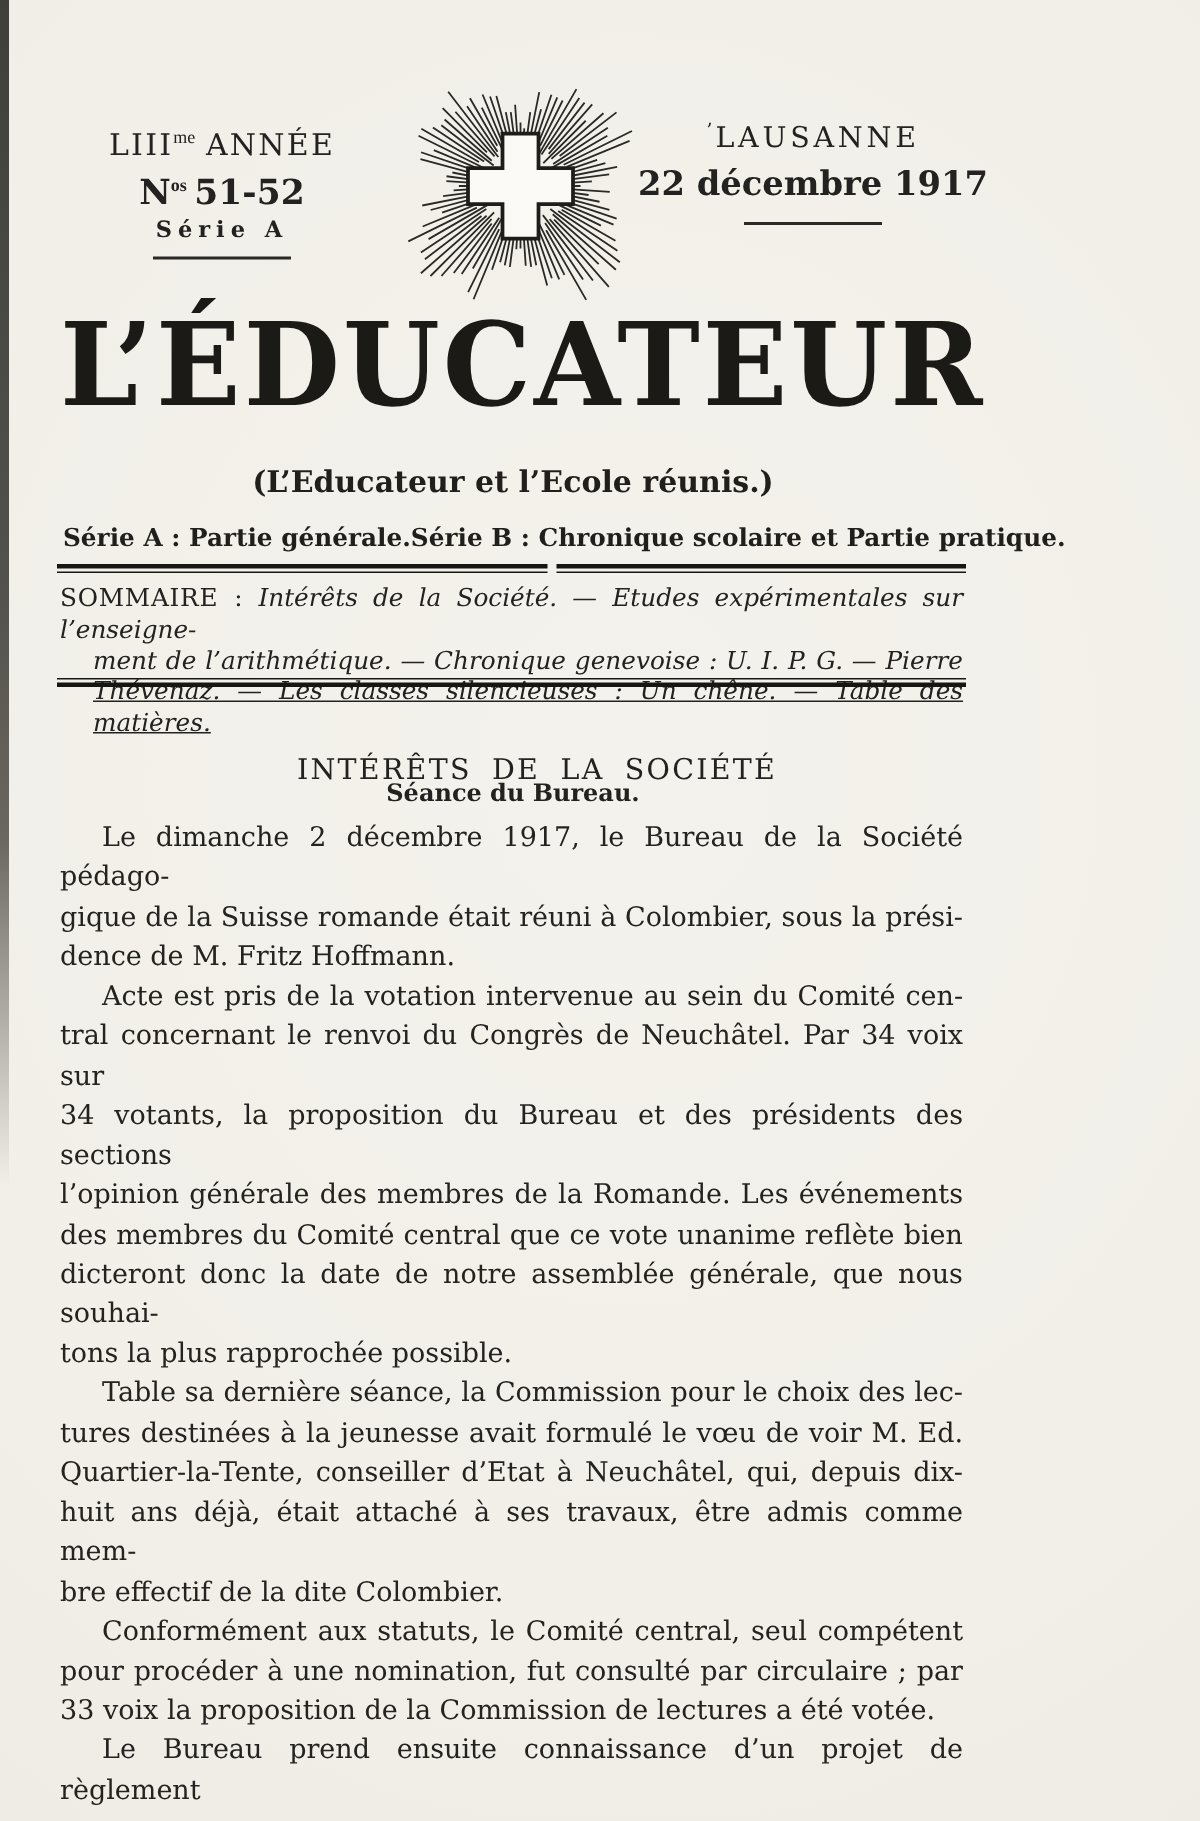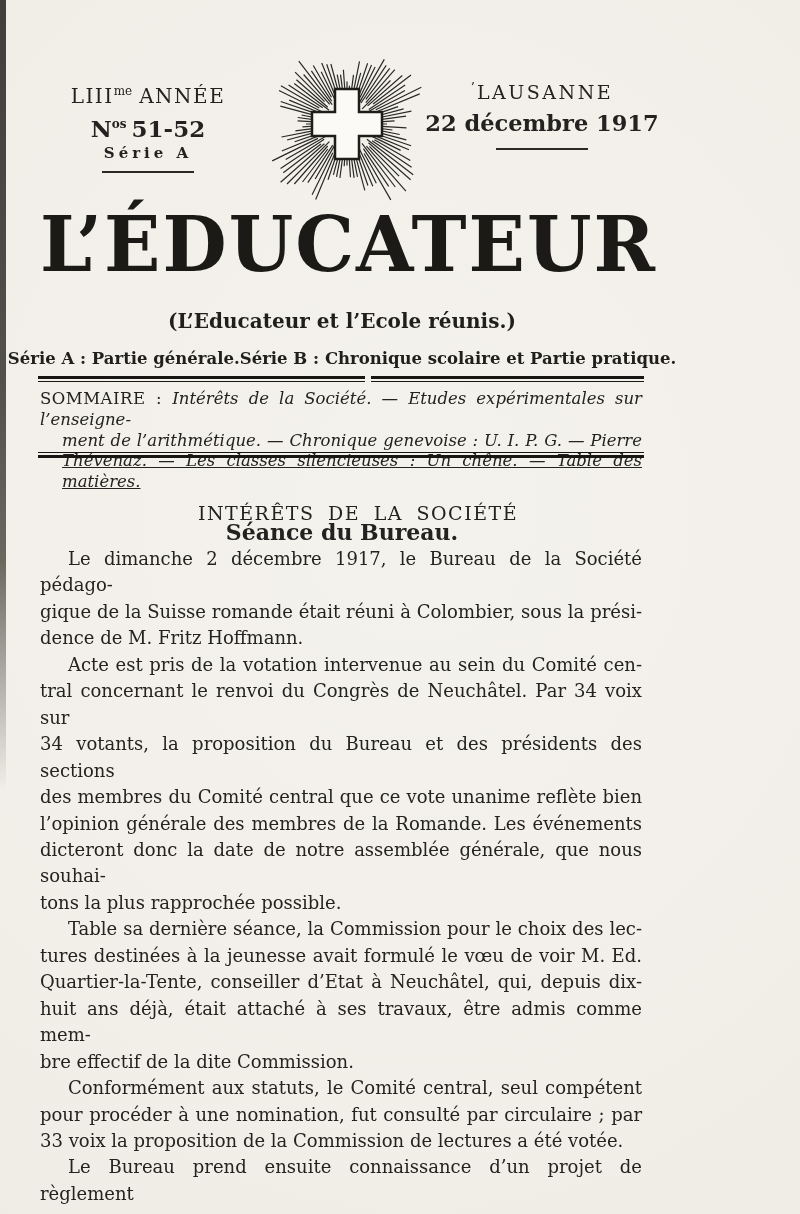--- a/index.html
+++ b/index.html
@@ -12,21 +12,21 @@
     color:#232220;
     overflow:hidden;
   }
   .scan-edge{
     position:absolute;left:0;top:0;width:6px;height:860px;
     background:linear-gradient(180deg,#413f3c 0%,#53514c 45%,#6a675f 65%,rgba(106,103,95,0) 92%);
   }
   
   .vol-block{position:absolute;left:42px;top:84px;width:212px;text-align:center;}
   .annee{font-size:20px;letter-spacing:1.5px;white-space:nowrap;}
-  .annee sup,.nos sup{font-size:12px;letter-spacing:0;}
+  .annee sup,.nos sup{font-size:12px;letter-spacing:0;font-family:Liberation Serif, serif;}
   .annee .word{margin-left:7px;}
   .nos{font-size:23px;font-weight:bold;margin-top:7px;white-space:nowrap;}
   .nos .numbers{margin-left:5px;}
   .serie-a{font-size:15px;font-weight:bold;letter-spacing:4px;margin-top:2px;}
   .small-rule{width:92px;height:2px;background:#2a2926;margin:9px auto 0;}
   .emblem{position:absolute;left:262px;top:44px;width:170px;height:160px;}
   .city-block{position:absolute;left:424px;top:80px;width:236px;text-align:center;}
   .city{font-size:19px;letter-spacing:2.5px;white-space:nowrap;}
   .tick{font-size:13px;vertical-align:7px;margin-right:2px;letter-spacing:0;}
   .date{font-size:22.5px;font-weight:bold;margin-top:7px;white-space:nowrap;}
@@ -34,21 +34,21 @@
   
   .title{
     position:absolute;left:40px;top:198px;width:604px;margin:0;
     text-align:center;font-size:74px;line-height:1.25;font-weight:bold;
     letter-spacing:2px;white-space:nowrap;color:#1b1a17;
     transform:scaleY(1.04);
   }
   .subtitle{position:absolute;left:40px;top:309px;width:604px;text-align:center;
     font-size:20px;font-weight:bold;color:#201f1c;}
   .series-line{position:absolute;left:42px;top:349px;width:600px;
-    display:flex;justify-content:center;
+    display:flex;justify-content:flex-start;
     font-size:16.5px;font-weight:bold;white-space:nowrap;color:#201f1c;}
   
   .drule{position:absolute;left:38px;width:606px;display:flex;gap:6px;}
   .drule .seg{height:2px;border-top:3.5px solid #171613;border-bottom:1.5px solid #171613;}
   .drule-top{top:376px;}
   .drule-top .seg1{width:54%;}
   .drule-top .seg2{flex:1;}
   .drule-bottom{top:452px;}
   .drule-bottom .seg{width:100%;border-top:1.5px solid #171613;border-bottom:3.5px solid #171613;}
   
@@ -56,21 +56,21 @@
     font-size:16.5px;line-height:20.8px;color:#232220;}
   .sl{text-align:justify;text-align-last:justify;}
   .sl em{font-style:italic;}
   .sl-label{font-style:normal;letter-spacing:0.5px;}
   .sl.cont{padding-left:22px;}
   .sl.last{text-align-last:left;text-decoration:underline;}
   
   .heading{position:absolute;left:40px;top:486px;width:604px;margin:16px;text-align:center;
     font-size:19px;font-weight:normal;letter-spacing:1.5px;word-spacing:6px;color:#232220;}
   .subheading{position:absolute;left:40px;top:519px;width:604px;margin:0;text-align:center;
-    font-size:22px;font-weight:bold;color:#232220;}
+    font-size:16px;font-weight:bold;color:#232220;}
   .body{position:absolute;left:40px;top:546px;width:602px;
     font-size:18px;line-height:26.45px;color:#242320;}
   .bl{text-align:justify;text-align-last:justify;}
   .bl.first{text-indent:28px;}
   .bl.end{text-align-last:left;}
 </style>
 </head>
 <body>
 
 <div class="page">
@@ -125,30 +125,30 @@
   <h3 class="subheading">Séance du Bureau.</h3>
 
   <div class="body">
     <div class="bl first">Le dimanche 2 décembre 1917, le Bureau de la Société pédago-</div>
     <div class="bl">gique de la Suisse romande était réuni à Colombier, sous la prési-</div>
     <div class="bl end">dence de M. Fritz Hoffmann.</div>
 
     <div class="bl first">Acte est pris de la votation intervenue au sein du Comité cen-</div>
     <div class="bl">tral concernant le renvoi du Congrès de Neuchâtel. Par 34 voix sur</div>
     <div class="bl">34 votants, la proposition du Bureau et des présidents des sections</div>
+    <div class="bl">l’opinion générale des membres de la Romande. Les événements</div>
     <div class="bl">des membres du Comité central que ce vote unanime reflète bien</div>
-    <div class="bl">l’opinion générale des membres de la Romande. Les événements</div>
     <div class="bl">dicteront donc la date de notre assemblée générale, que nous souhai-</div>
     <div class="bl end">tons la plus rapprochée possible.</div>
 
     <div class="bl first">Table sa dernière séance, la Commission pour le choix des lec-</div>
     <div class="bl">tures destinées à la jeunesse avait formulé le vœu de voir M. Ed.</div>
     <div class="bl">Quartier-la-Tente, conseiller d’Etat à Neuchâtel, qui, depuis dix-</div>
     <div class="bl">huit ans déjà, était attaché à ses travaux, être admis comme mem-</div>
-    <div class="bl end">bre effectif de la dite Commission.</div>
+    <div class="bl end">bre effectif de la dite Colombier.</div>
 
     <div class="bl first">Conformément aux statuts, le Comité central, seul compétent</div>
     <div class="bl">pour procéder à une nomination, fut consulté par circulaire ; par</div>
     <div class="bl end">33 voix la proposition de la Commission de lectures a été votée.</div>
 
     <div class="bl first">Le Bureau prend ensuite connaissance d’un projet de règlement</div>
   </div>
 </div>
 
 </body></html>

